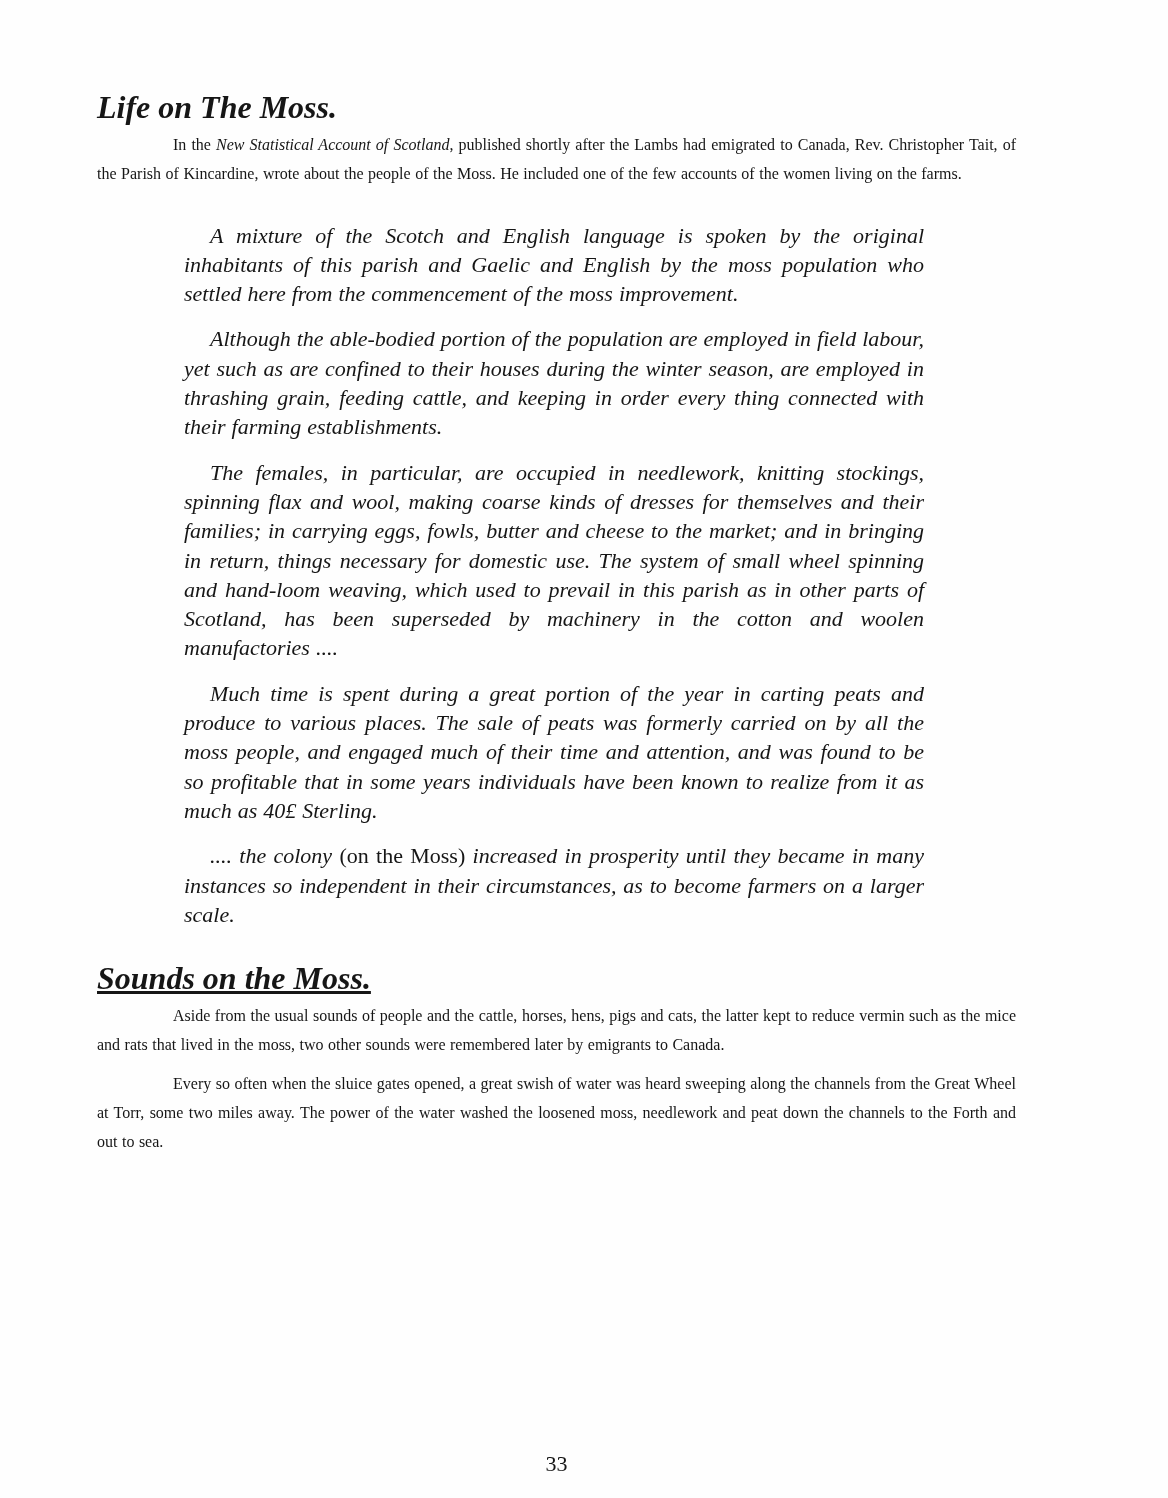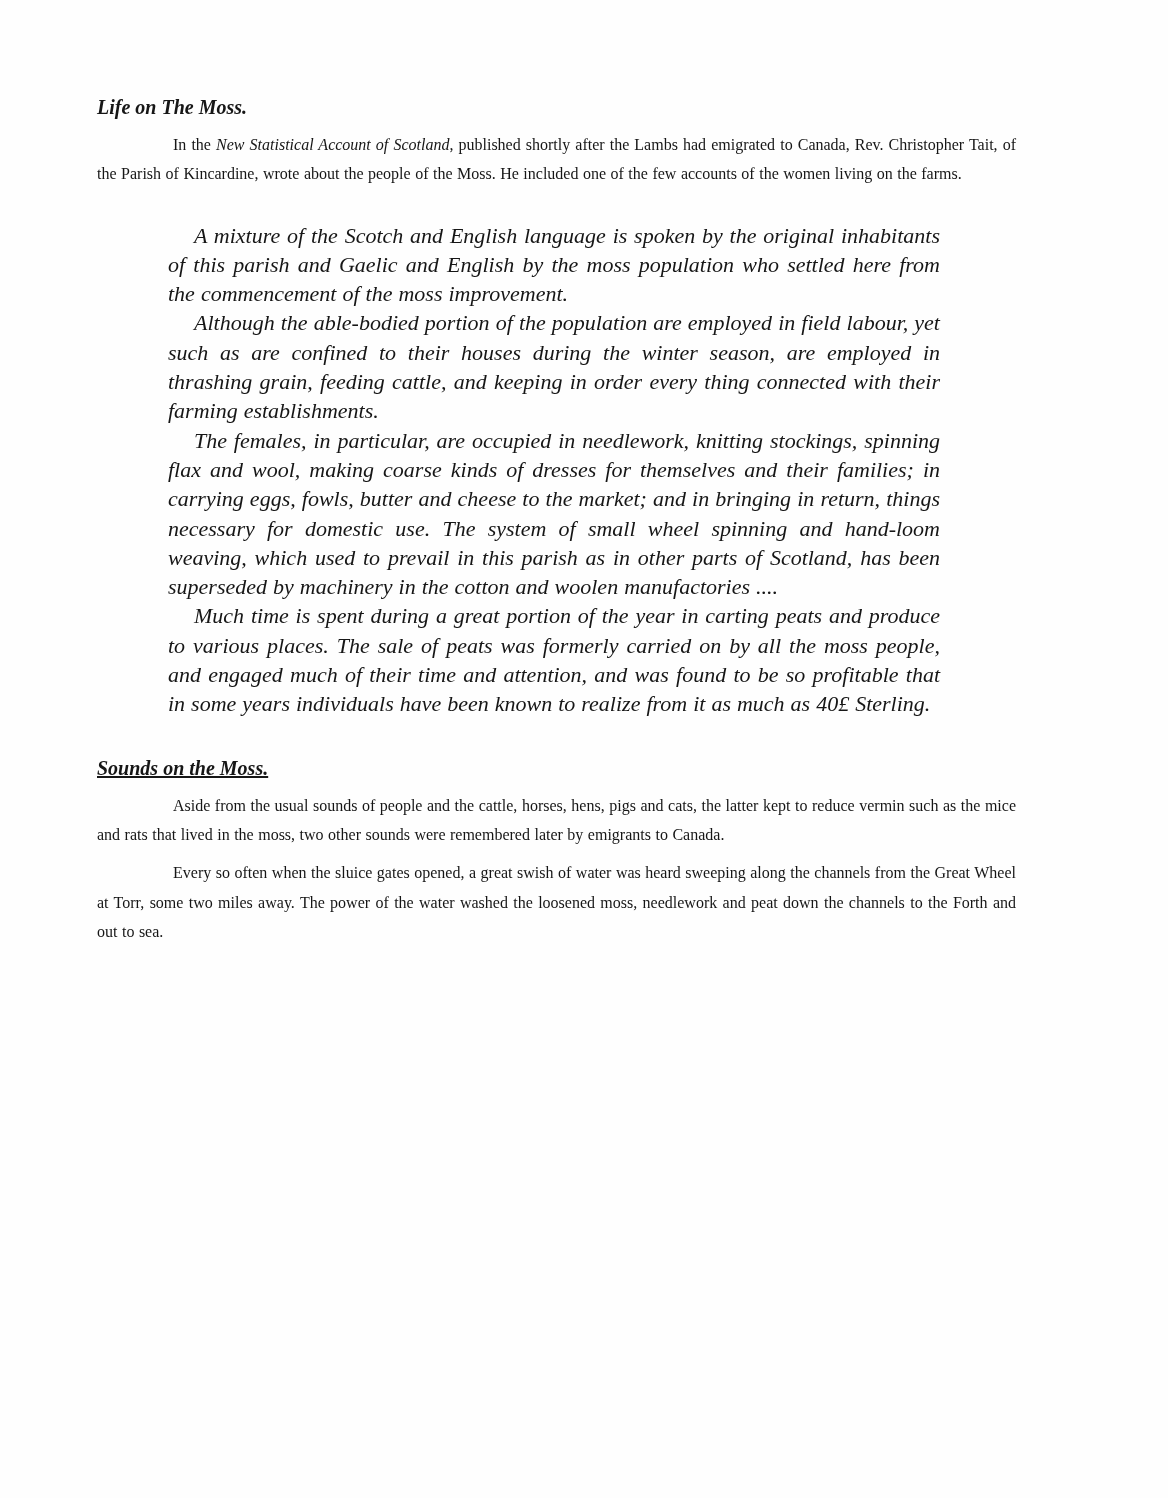--- a/index.html
+++ b/index.html
@@ -15,21 +15,21 @@
     height: 1498px;
     box-sizing: border-box;
     background: #fefefe;
     color: #161616;
     font-family: "Liberation Serif", serif;
     padding: 92px 152px 0 97px;
     -webkit-font-smoothing: antialiased;
   }
   .section-heading {
     margin: 0;
-    font-size: 20px;
+    font-size: 32px;
     line-height: 30px;
     font-weight: bold;
     font-style: italic;
     text-align: left;
   }
   .section-heading.second { margin-top: 34px; text-decoration: underline; }
   p.body-para {
     margin: 0;
     font-size: 16px;
     line-height: 29.3px;
@@ -37,21 +37,21 @@
     word-spacing: 0.5px;
   }
   p.body-para.first { margin-top: 8px; }
   p.body-para.follow { margin-top: 9px; }
   .indent { text-indent: 76px; }
   .block-quote {
     margin: 32px 76px 0 71px;
     font-style: italic;
   }
   .block-quote p.quote-para {
-    margin: 0;
+    margin: 16px;
     font-size: 22px;
     line-height: 29.3px;
     text-align: justify;
     text-indent: 26px;
     word-spacing: 0.5px;
   }
   .roman-inline { font-style: normal; }
   .em-inline { font-style: italic; }
   .page-number {
     position: absolute;
@@ -71,21 +71,23 @@
 
   <h1 class="section-heading">Life on The Moss.</h1>
 
   <p class="body-para first indent"><span>In the </span><span class="em-inline">New Statistical Account of Scotland</span><span>, published shortly after the Lambs had emigrated to Canada, Rev. Christopher Tait, of the Parish of Kincardine, wrote about the people of the Moss. He included one of the few accounts of the women living on the farms.</span></p>
 
   <div class="block-quote">
     <p class="quote-para">A mixture of the Scotch and English language is spoken by the original inhabitants of this parish and Gaelic and English by the moss population who settled here from the commencement of the moss improvement.</p>
     <p class="quote-para">Although the able-bodied portion of the population are employed in field labour, yet such as are confined to their houses during the winter season, are employed in thrashing grain, feeding cattle, and keeping in order every thing connected with their farming establishments.</p>
     <p class="quote-para">The females, in particular, are occupied in needlework, knitting stockings, spinning flax and wool, making coarse kinds of dresses for themselves and their families; in carrying eggs, fowls, butter and cheese to the market; and in bringing in return, things necessary for domestic use. The system of small wheel spinning and hand-loom weaving, which used to prevail in this parish as in other parts of Scotland, has been superseded by machinery in the cotton and woolen manufactories ....</p>
     <p class="quote-para">Much time is spent during a great portion of the year in carting peats and produce to various places. The sale of peats was formerly carried on by all the moss people, and engaged much of their time and attention, and was found to be so profitable that in some years individuals have been known to realize from it as much as 40£  Sterling.</p>
+    <p class="quote-para"><span class="em-inline">.... the colony </span><span class="roman-inline">(on the Moss)</span><span class="em-inline"> increased in prosperity until they became in many instances so independent in their circumstances, as to become farmers on a larger scale.</span></p>
   </div>
 
   <h2 class="section-heading second">Sounds on the Moss.</h2>
 
   <p class="body-para first indent">Aside from the usual sounds of people and the cattle, horses, hens, pigs and cats, the latter kept to reduce vermin such as the mice and rats that lived in the moss, two other sounds were remembered later by emigrants to Canada.</p>
   <p class="body-para follow indent">Every so often when the sluice gates opened, a great swish of water was heard sweeping along the channels from the Great Wheel at Torr, some two miles away.  The power of the water washed the loosened moss, needlework and peat down the channels to the Forth and out to sea.</p>
 
+  <div class="page-number">33</div>
 
 </div>
 
 </body></html>

